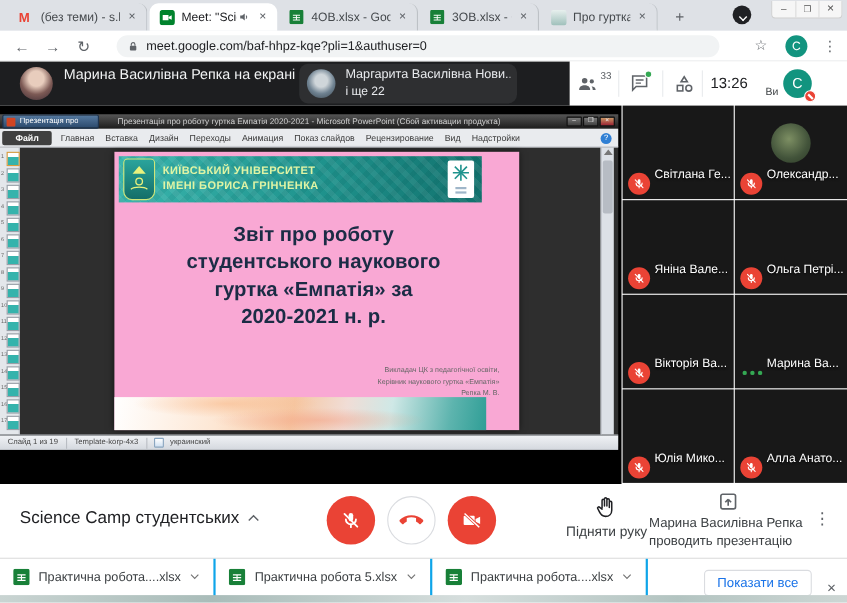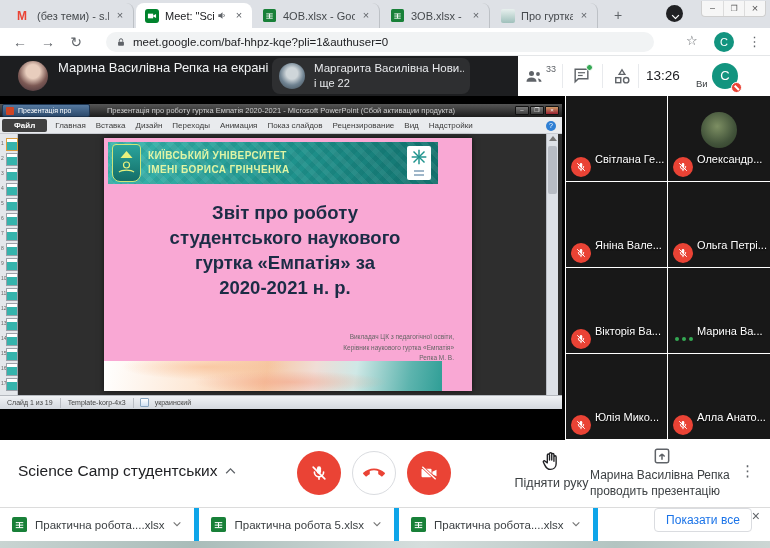--- a/index.html
+++ b/index.html
@@ -123,23 +123,23 @@
   .cbtn.white { background:#fff; border:1px solid #dadce0; }
   .mf-hand { position:absolute; left:540px; top:9px; }
   .mf-hand-label { position:absolute; left:504px; top:36px; width:95px; text-align:center; font-size:12.5px; color:#3c4043; }
   .mf-present-ic { position:absolute; left:652px; top:6px; }
   .mf-present-t { position:absolute; left:590px; top:28px; width:144px; font-size:12px; line-height:15.5px; color:#3c4043; }
   .mf-more { position:absolute; left:740px; top:22px; font-size:15px; color:#5f6368; }
   .mf-more::before { content:"⋮"; }
 
   
   .dlbar { position:absolute; left:0; top:507px; width:770px; height:34px; background:#fff; border-top:1px solid #dcdcdc; display:flex; align-items:center; }
-  .dl-item { display:flex; align-items:center; height:34px; padding:0 12px; border-right:5px solid #0ea5e9;justify-content:space-between; }
+  .dl-item { display:flex; align-items:center; height:34px; padding:0 12px; border-right:2px solid #0ea5e9;justify-content:space-between; }
   .dl-item .nm { font-size:11.5px; color:#3c4043; margin:0 8px; white-space:nowrap; }
-  .dl-right { position:absolute; right:10px; top:0; height:34px; display:flex; align-items:flex-start; }
+  .dl-right { position:absolute; right:10px; top:0; height:34px; display:flex; align-items:flex-end; gap:14px; }
   .dl-showall { font-size:12px; color:#1a73e8; border:1px solid #dadce0; border-radius:4px; padding:4px 11px; }
   .dl-close { font-size:14px; color:#5f6368; }
   .dl-close::before { content:"×"; }
 
   .desktop-strip { position:absolute; left:0; top:541px; width:770px; height:7px;
     background:linear-gradient(90deg,#c9d4d2,#a9bcb9 25%,#d6dedd 55%,#b3c4c1 80%,#cdd6d4); }
 </style>
 </head>
 <body>
 

